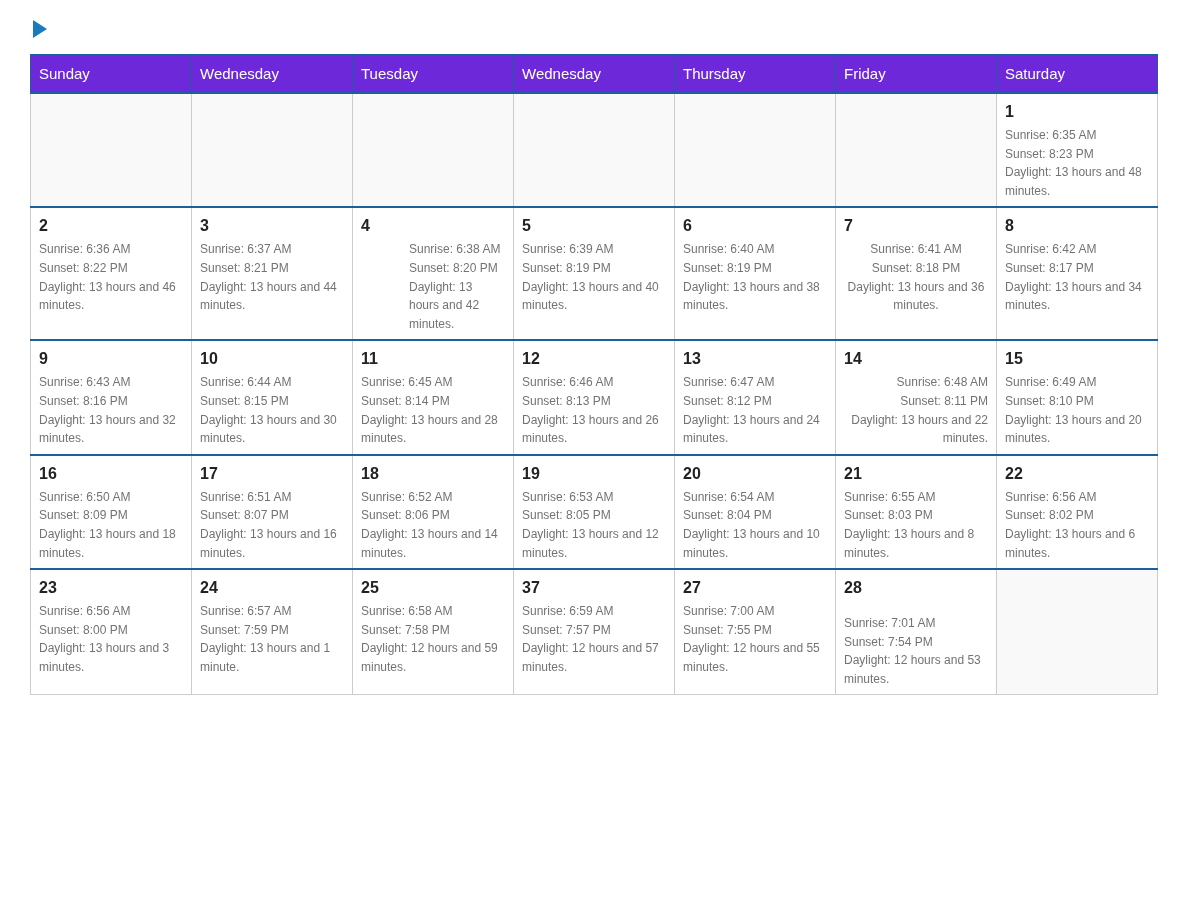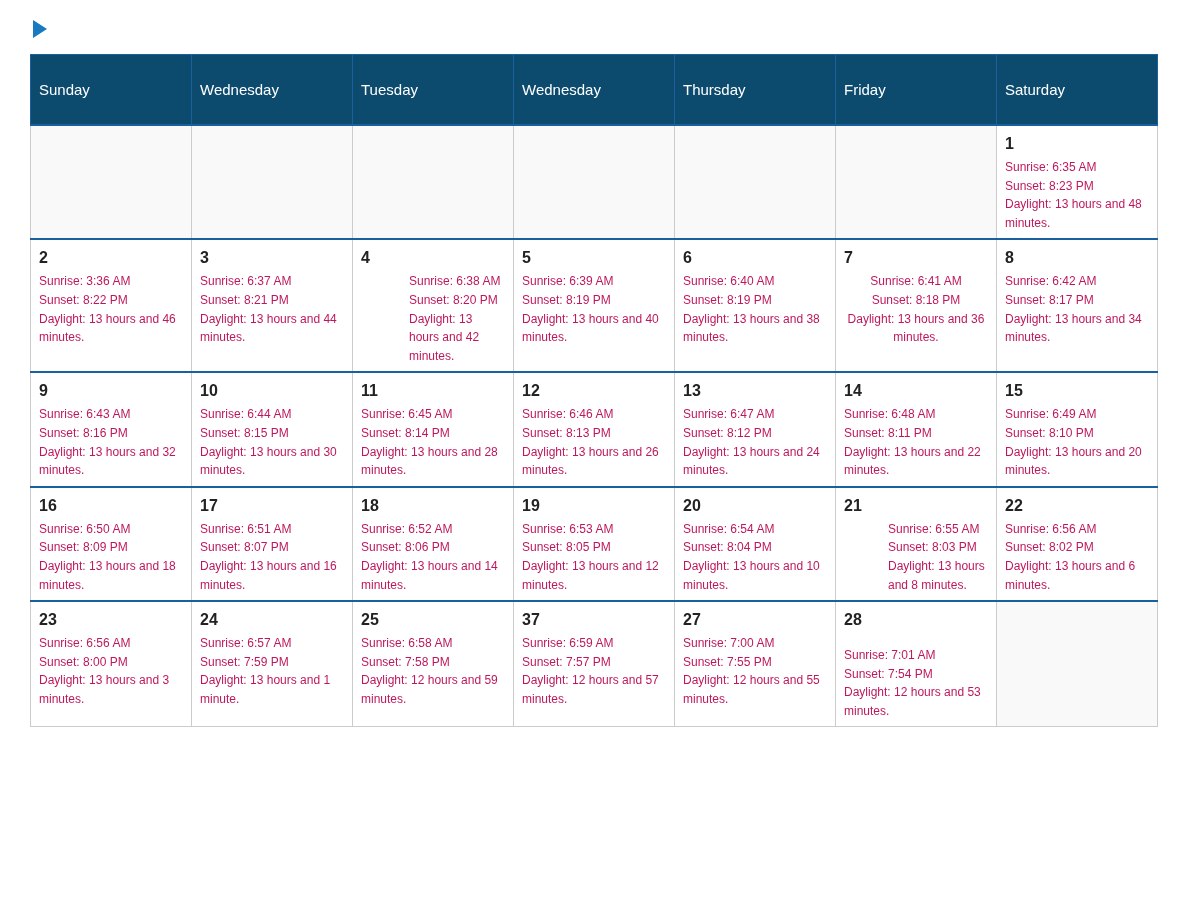--- a/index.html
+++ b/index.html
@@ -28,25 +28,25 @@
       font-size: 18px;
       color: #444;
       margin-top: 4px;
     }
     .calendar {
       width: 100%;
       border-collapse: collapse;
       border: 1px solid #ccc;
     }
     .calendar th {
-      background-color: #0c4a6e;
+      background-color: #6d28d9;
       color: #fff;
       font-size: 15px;
       font-weight: normal;
-      padding: 26px 8px;
+      padding: 10px 8px;
       text-align: left;
       border: 1px solid #1a5f9e;
     }
     .calendar td {
       vertical-align: top;
       padding: 6px 8px;
       border: 1px solid #ccc;
       width: 14.28%;
       min-height: 110px;
       font-size: 12.5px;
@@ -58,21 +58,21 @@
     }
     .day-num {
       font-size: 16px;
       font-weight: bold;
       color: #222;
       display: block;
       margin-bottom: 2px;
     }
     .day-info {
       font-size: 12px;
-      color: #be185d;
+      color: #737373;
       line-height: 1.55;
     }
     .empty-cell {
       background: #f9f9f9;
     }
     .calendar tbody tr:first-child td {
       border-top: 2px solid #1a5f9e;
     }
     .logo-wrapper {
       display: flex;
@@ -131,21 +131,21 @@
         <td>
           <span class="day-num">1</span>
           <div class="day-info" style="white-space: pre-line;">Sunrise: 6:35 AM
 Sunset: 8:23 PM
 Daylight: 13 hours and 48 minutes.</div>
         </td>
       </tr>
       <tr>
         <td>
           <span class="day-num">2</span>
-          <div class="day-info" style="white-space: pre-line;">Sunrise: 3:36 AM
+          <div class="day-info" style="white-space: pre-line;">Sunrise: 6:36 AM
 Sunset: 8:22 PM
 Daylight: 13 hours and 46 minutes.</div>
         </td>
         <td>
           <span class="day-num">3</span>
           <div class="day-info" style="white-space: pre-line;">Sunrise: 6:37 AM
 Sunset: 8:21 PM
 Daylight: 13 hours and 44 minutes.</div>
         </td>
         <td>
@@ -205,21 +205,21 @@
 Daylight: 13 hours and 26 minutes.</div>
         </td>
         <td>
           <span class="day-num">13</span>
           <div class="day-info" style="white-space: pre-line;">Sunrise: 6:47 AM
 Sunset: 8:12 PM
 Daylight: 13 hours and 24 minutes.</div>
         </td>
         <td>
           <span class="day-num">14</span>
-          <div class="day-info" style="white-space: pre-line;">Sunrise: 6:48 AM
+          <div class="day-info" style="white-space: pre-line; text-align: right;">Sunrise: 6:48 AM
 Sunset: 8:11 PM
 Daylight: 13 hours and 22 minutes.</div>
         </td>
         <td>
           <span class="day-num">15</span>
           <div class="day-info" style="white-space: pre-line;">Sunrise: 6:49 AM
 Sunset: 8:10 PM
 Daylight: 13 hours and 20 minutes.</div>
         </td>
       </tr>
@@ -249,21 +249,21 @@
 Daylight: 13 hours and 12 minutes.</div>
         </td>
         <td>
           <span class="day-num">20</span>
           <div class="day-info" style="white-space: pre-line;">Sunrise: 6:54 AM
 Sunset: 8:04 PM
 Daylight: 13 hours and 10 minutes.</div>
         </td>
         <td>
           <span class="day-num">21</span>
-          <div class="day-info" style="white-space: pre-line; margin-left: 44px;">Sunrise: 6:55 AM
+          <div class="day-info" style="white-space: pre-line;">Sunrise: 6:55 AM
 Sunset: 8:03 PM
 Daylight: 13 hours and 8 minutes.</div>
         </td>
         <td>
           <span class="day-num">22</span>
           <div class="day-info" style="white-space: pre-line;">Sunrise: 6:56 AM
 Sunset: 8:02 PM
 Daylight: 13 hours and 6 minutes.</div>
         </td>
       </tr>

